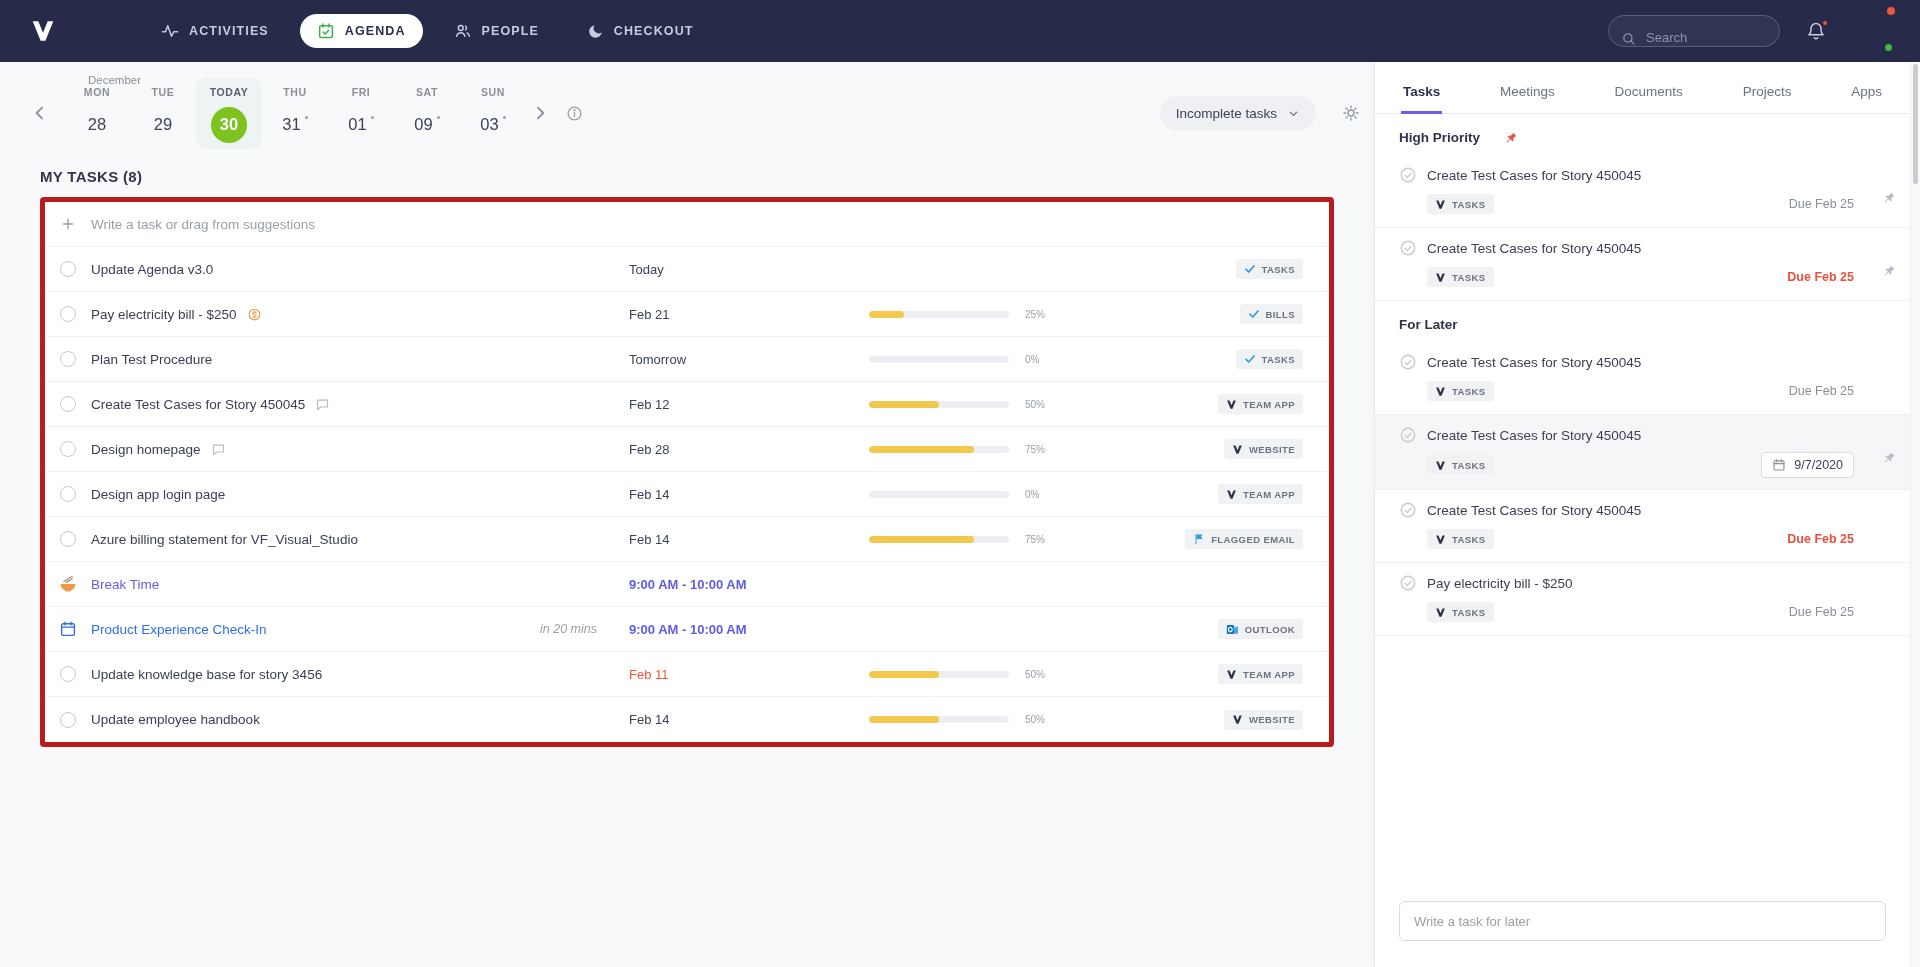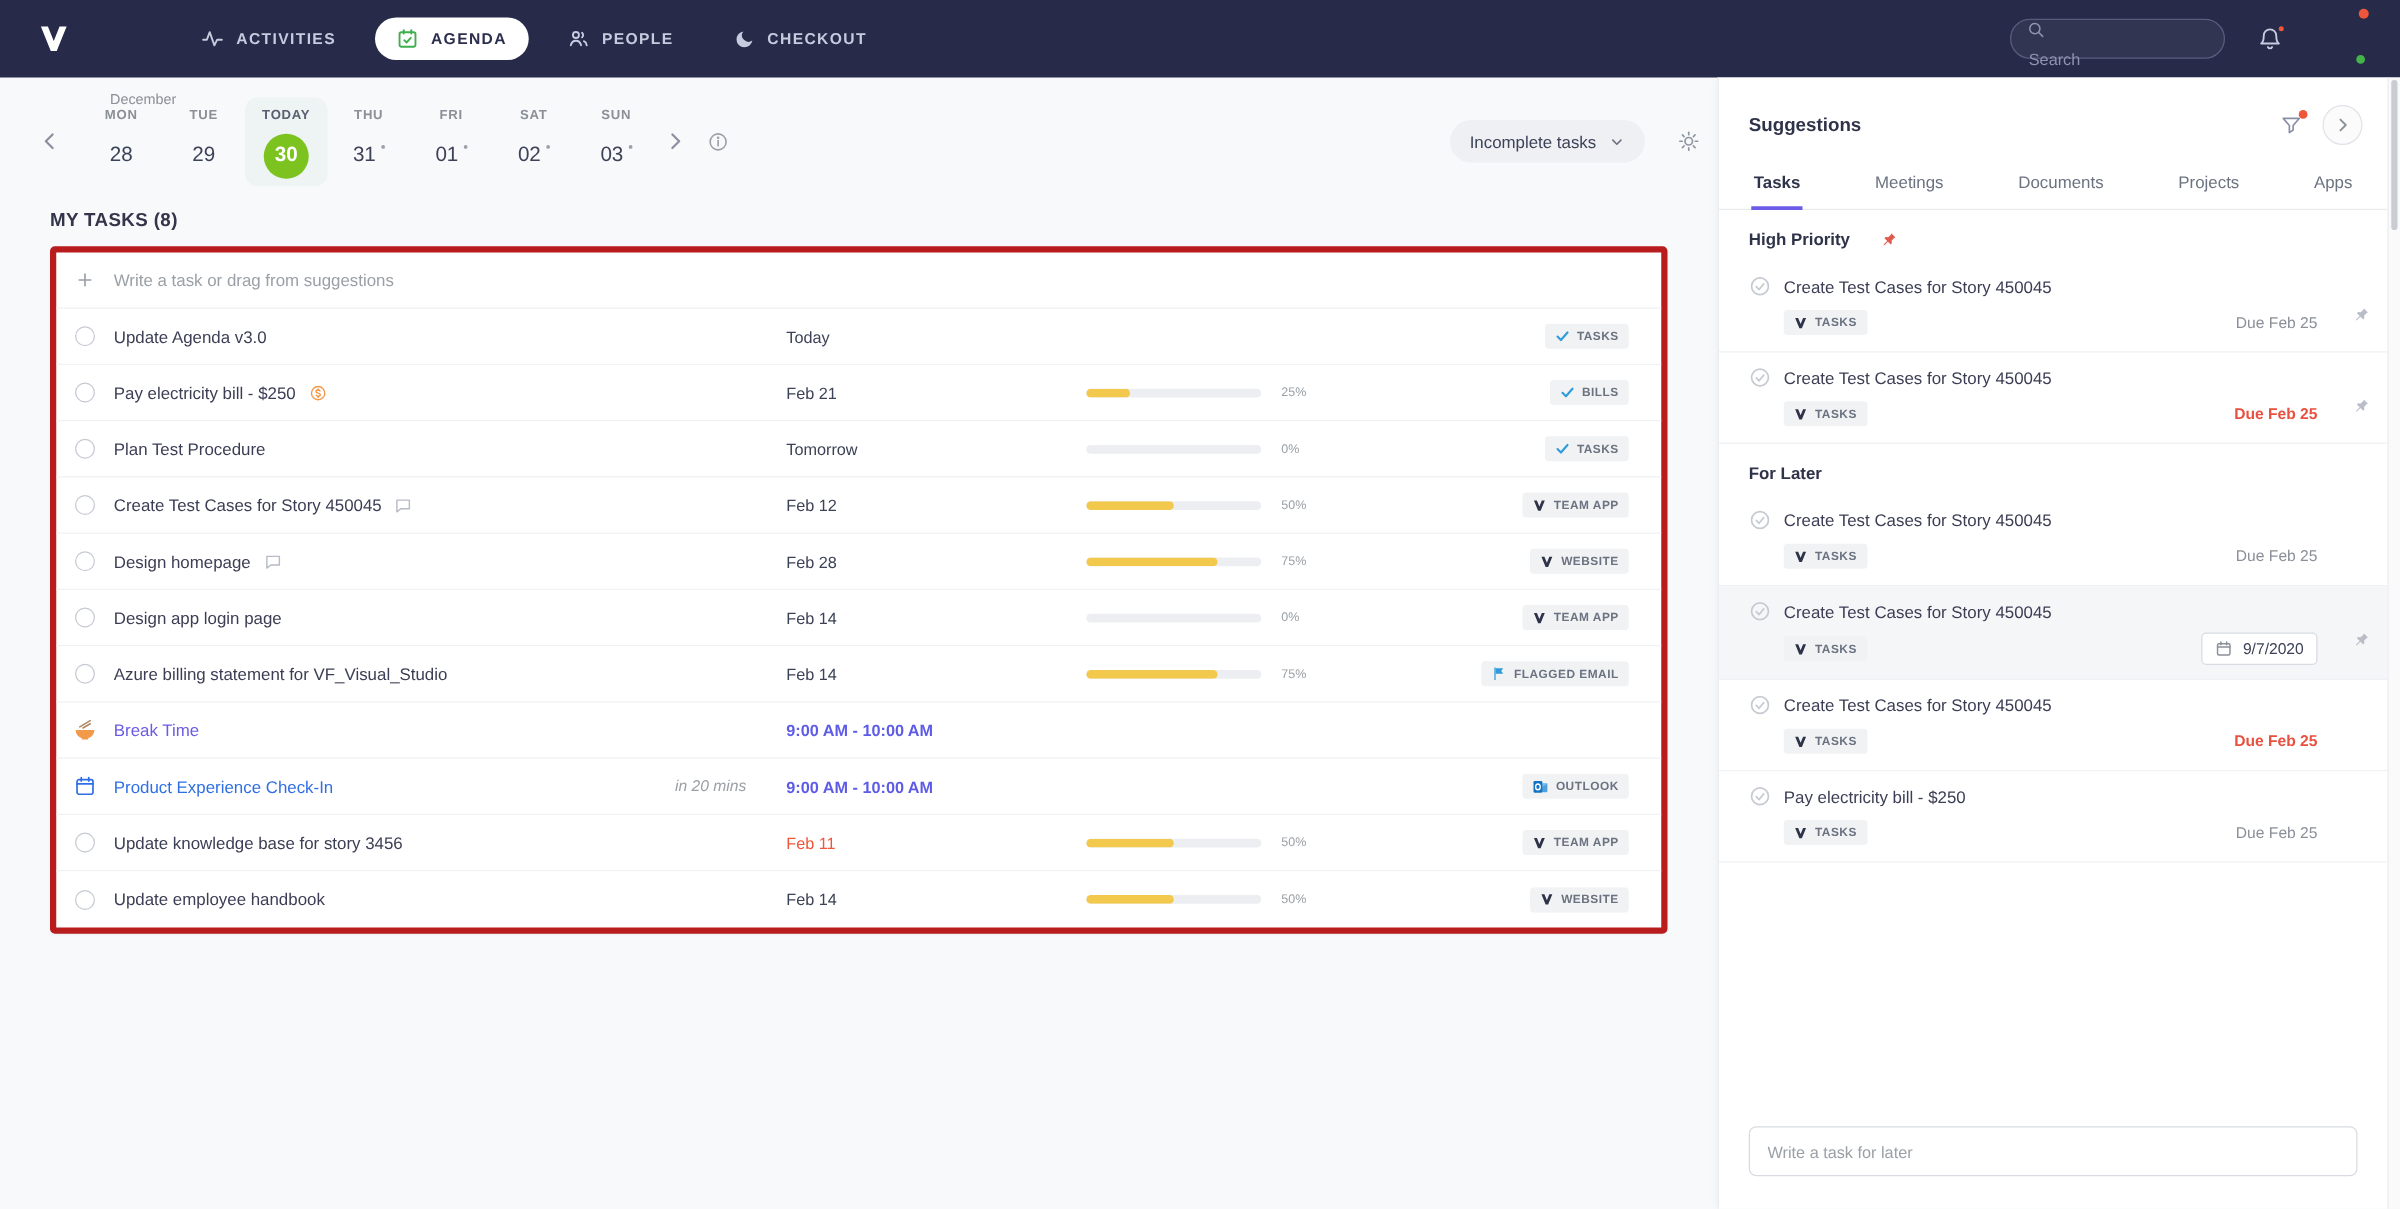--- a/index.html
+++ b/index.html
@@ -15,21 +15,21 @@
   .flex-sp { flex:1; }
 
   
   .topbar { height:62px; background:#272b49; display:flex; align-items:center; padding:0 28px; flex:none; }
   .logo { width:30px; }
   .nav { display:flex; align-items:center; gap:14px; margin-left:86px; }
   .nav-item { display:flex; align-items:center; gap:10px; color:#c6cbdf; font-size:12.5px; font-weight:700; letter-spacing:1.1px; padding:8px 17px; border-radius:18px; cursor:pointer; white-space:nowrap; }
   .nav-item .icn { color:#c6cbdf; }
   .nav-item.active { background:#fff; color:#2b2f4e; }
   .top-right { margin-left:auto; display:flex; align-items:center; gap:26px; }
-  .search { width:172px; height:32px; border:1px solid #585d80; border-radius:16px; display:flex; align-items:flex-start; gap:8px; padding:0 12px; color:#8d93b0; background:rgba(255,255,255,0.05);flex-direction:column; }
+  .search { width:172px; height:32px; border:1px solid #585d80; border-radius:16px; display:flex; align-items:flex-end; gap:8px; padding:0 12px; color:#8d93b0; background:rgba(255,255,255,0.05); }
   .search input { flex:1; min-width:0; background:transparent; border:0; outline:0; color:#e8eaf3; font-size:13px; font-family:inherit; }
   .search input::placeholder { color:#8d93b0; }
   .bell { position:relative; color:#c6cbdf; cursor:pointer; display:inline-flex; }
   .dot-red { position:absolute; top:-2px; right:-3px; width:8px; height:8px; background:#f0563a; border-radius:50%; border:2px solid #272b49; }
   .avatar-wrap { position:relative; width:40px; height:40px; cursor:pointer; }
   .avatar { width:40px; height:40px; border-radius:50%;
     background:
       radial-gradient(circle at 50% 38%, #d0a06b 0 31%, rgba(0,0,0,0) 32%),
       radial-gradient(circle at 50% 92%, #46392b 0 40%, rgba(0,0,0,0) 41%),
       linear-gradient(180deg,#7fa06a,#2e4629);
@@ -240,21 +240,21 @@
             <div class="day">
               <div class="dow">FRI</div>
               <div class="num">
                 <span>01</span>
                 <span class="daydot"></span>
               </div>
             </div>
             <div class="day">
               <div class="dow">SAT</div>
               <div class="num">
-                <span>02</span>
+                <span>09</span>
                 <span class="daydot"></span>
               </div>
             </div>
             <div class="day">
               <div class="dow">SUN</div>
               <div class="num">
                 <span>03</span>
                 <span class="daydot"></span>
               </div>
             </div>
@@ -605,38 +605,20 @@
                     <span>WEBSITE</span>
                   </span>
                 </span>
               </div>
             </div>
         </div>
       </div>
     </div>
 
     <aside class="sidebar">
-      <div class="sb-head">
-        <div class="sb-title">Suggestions</div>
-        <span class="funnel">
-          <span class="icn">
-              <svg width="18" height="18" viewBox="0 0 24 24" fill="none" stroke="currentColor" stroke-width="1.8" stroke-linejoin="round">
-                <path d="M3.5 5h17l-6.5 7.5v5L10 20v-7.5L3.5 5z"></path>
-              </svg>
-            </span>
-          <span class="dot-red2"></span>
-        </span>
-        <span class="collapse-btn">
-          <span class="icn">
-              <svg width="16" height="16" viewBox="0 0 24 24" fill="none" stroke="currentColor" stroke-width="2.2" stroke-linecap="round" stroke-linejoin="round">
-                <polyline points="9.5 5.5 16 12 9.5 18.5"></polyline>
-              </svg>
-            </span>
-        </span>
-      </div>
       <div class="tabs" id="tabs">
           <div class="tab active">Tasks</div>
           <div class="tab">Meetings</div>
           <div class="tab">Documents</div>
           <div class="tab">Projects</div>
           <div class="tab">Apps</div>
         </div>
       <div class="sb-body" id="sections">
           <div class="sg-section">
             <div class="sg-sec-title">

